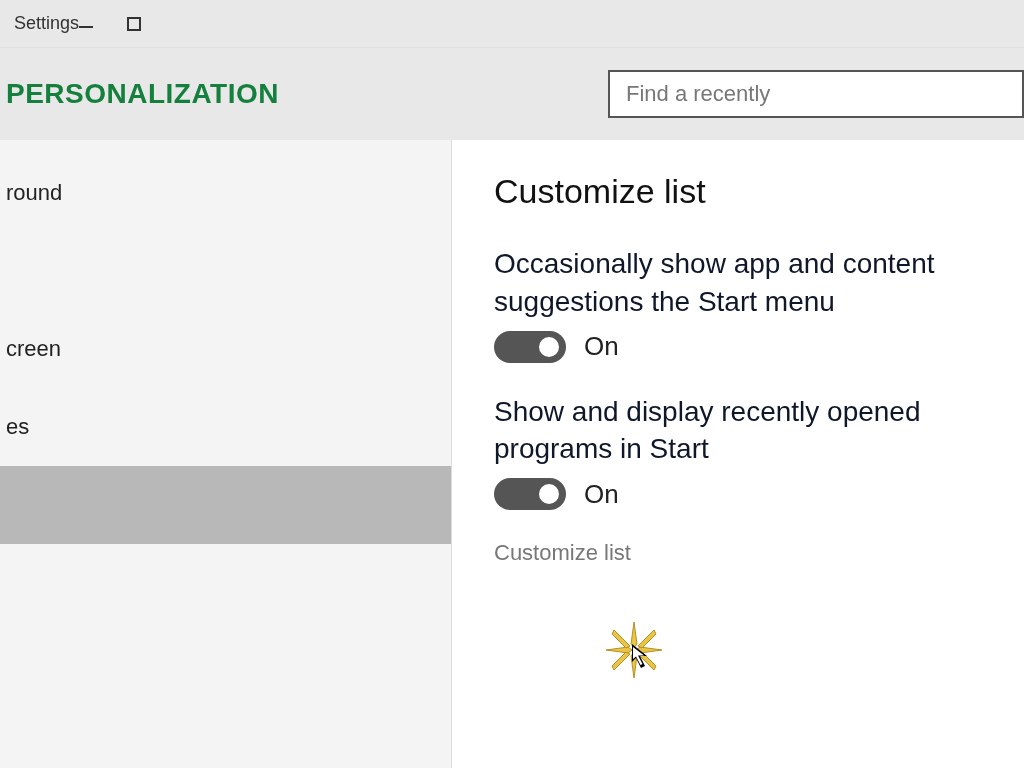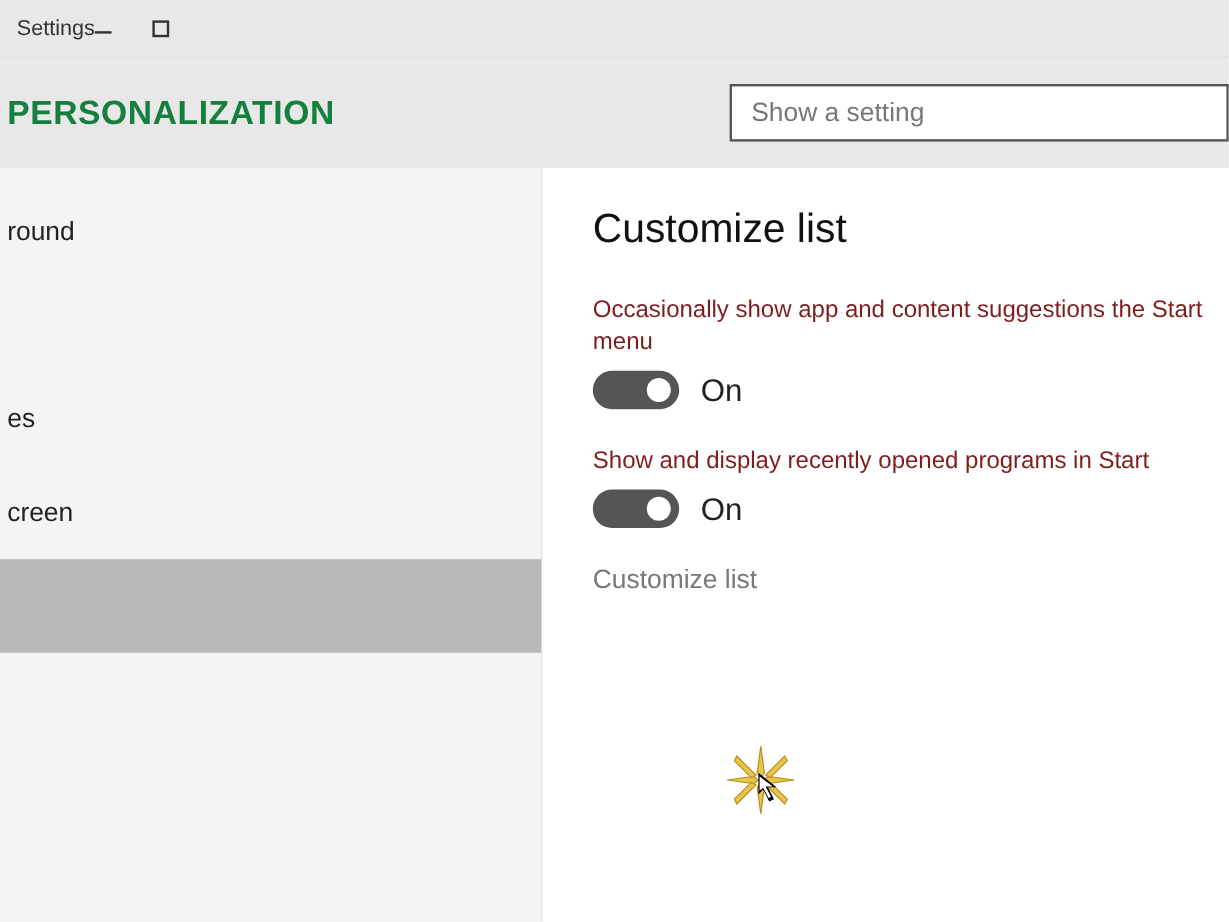--- a/index.html
+++ b/index.html
@@ -95,22 +95,22 @@
     .content h1 {
       font-size: 34px;
       font-weight: 400;
       margin-bottom: 34px;
       color: #111;
     }
     .setting-block {
       margin-bottom: 30px;
     }
     .setting-label {
-      font-size: 20px;
-      color: #7f1d1d;
+      font-size: 28px;
+      color: #0f172a;
       line-height: 1.35;
       margin-bottom: 10px;
       max-width: 560px;
     }
     .toggle-row {
       display: flex;
       align-items: center;
       gap: 18px;
     }
     .toggle {
@@ -175,37 +175,37 @@
   <div class="titlebar-title">Settings</div>
   <div class="titlebar-controls">
     <div class="min"></div>
     <div class="max"></div>
   </div>
 </div>
 
 <div class="header-row">
   <div class="section-title">PERSONALIZATION</div>
   <div class="search-box">
-    <span>Show a setting</span>
+    <span>Find a recently</span>
   </div>
 </div>
 
 <div class="body">
   <div class="sidebar">
     <div class="sidebar-item">
       <span>round</span>
     </div>
     <div class="sidebar-item">
       <span></span>
     </div>
     <div class="sidebar-item">
+      <span>creen</span>
+    </div>
+    <div class="sidebar-item">
       <span>es</span>
-    </div>
-    <div class="sidebar-item">
-      <span>creen</span>
     </div>
     <div class="sidebar-item selected">
       <span></span>
     </div>
   </div>
 
   <div class="content">
     <h1>Customize list</h1>
 
     <div class="setting-block">

